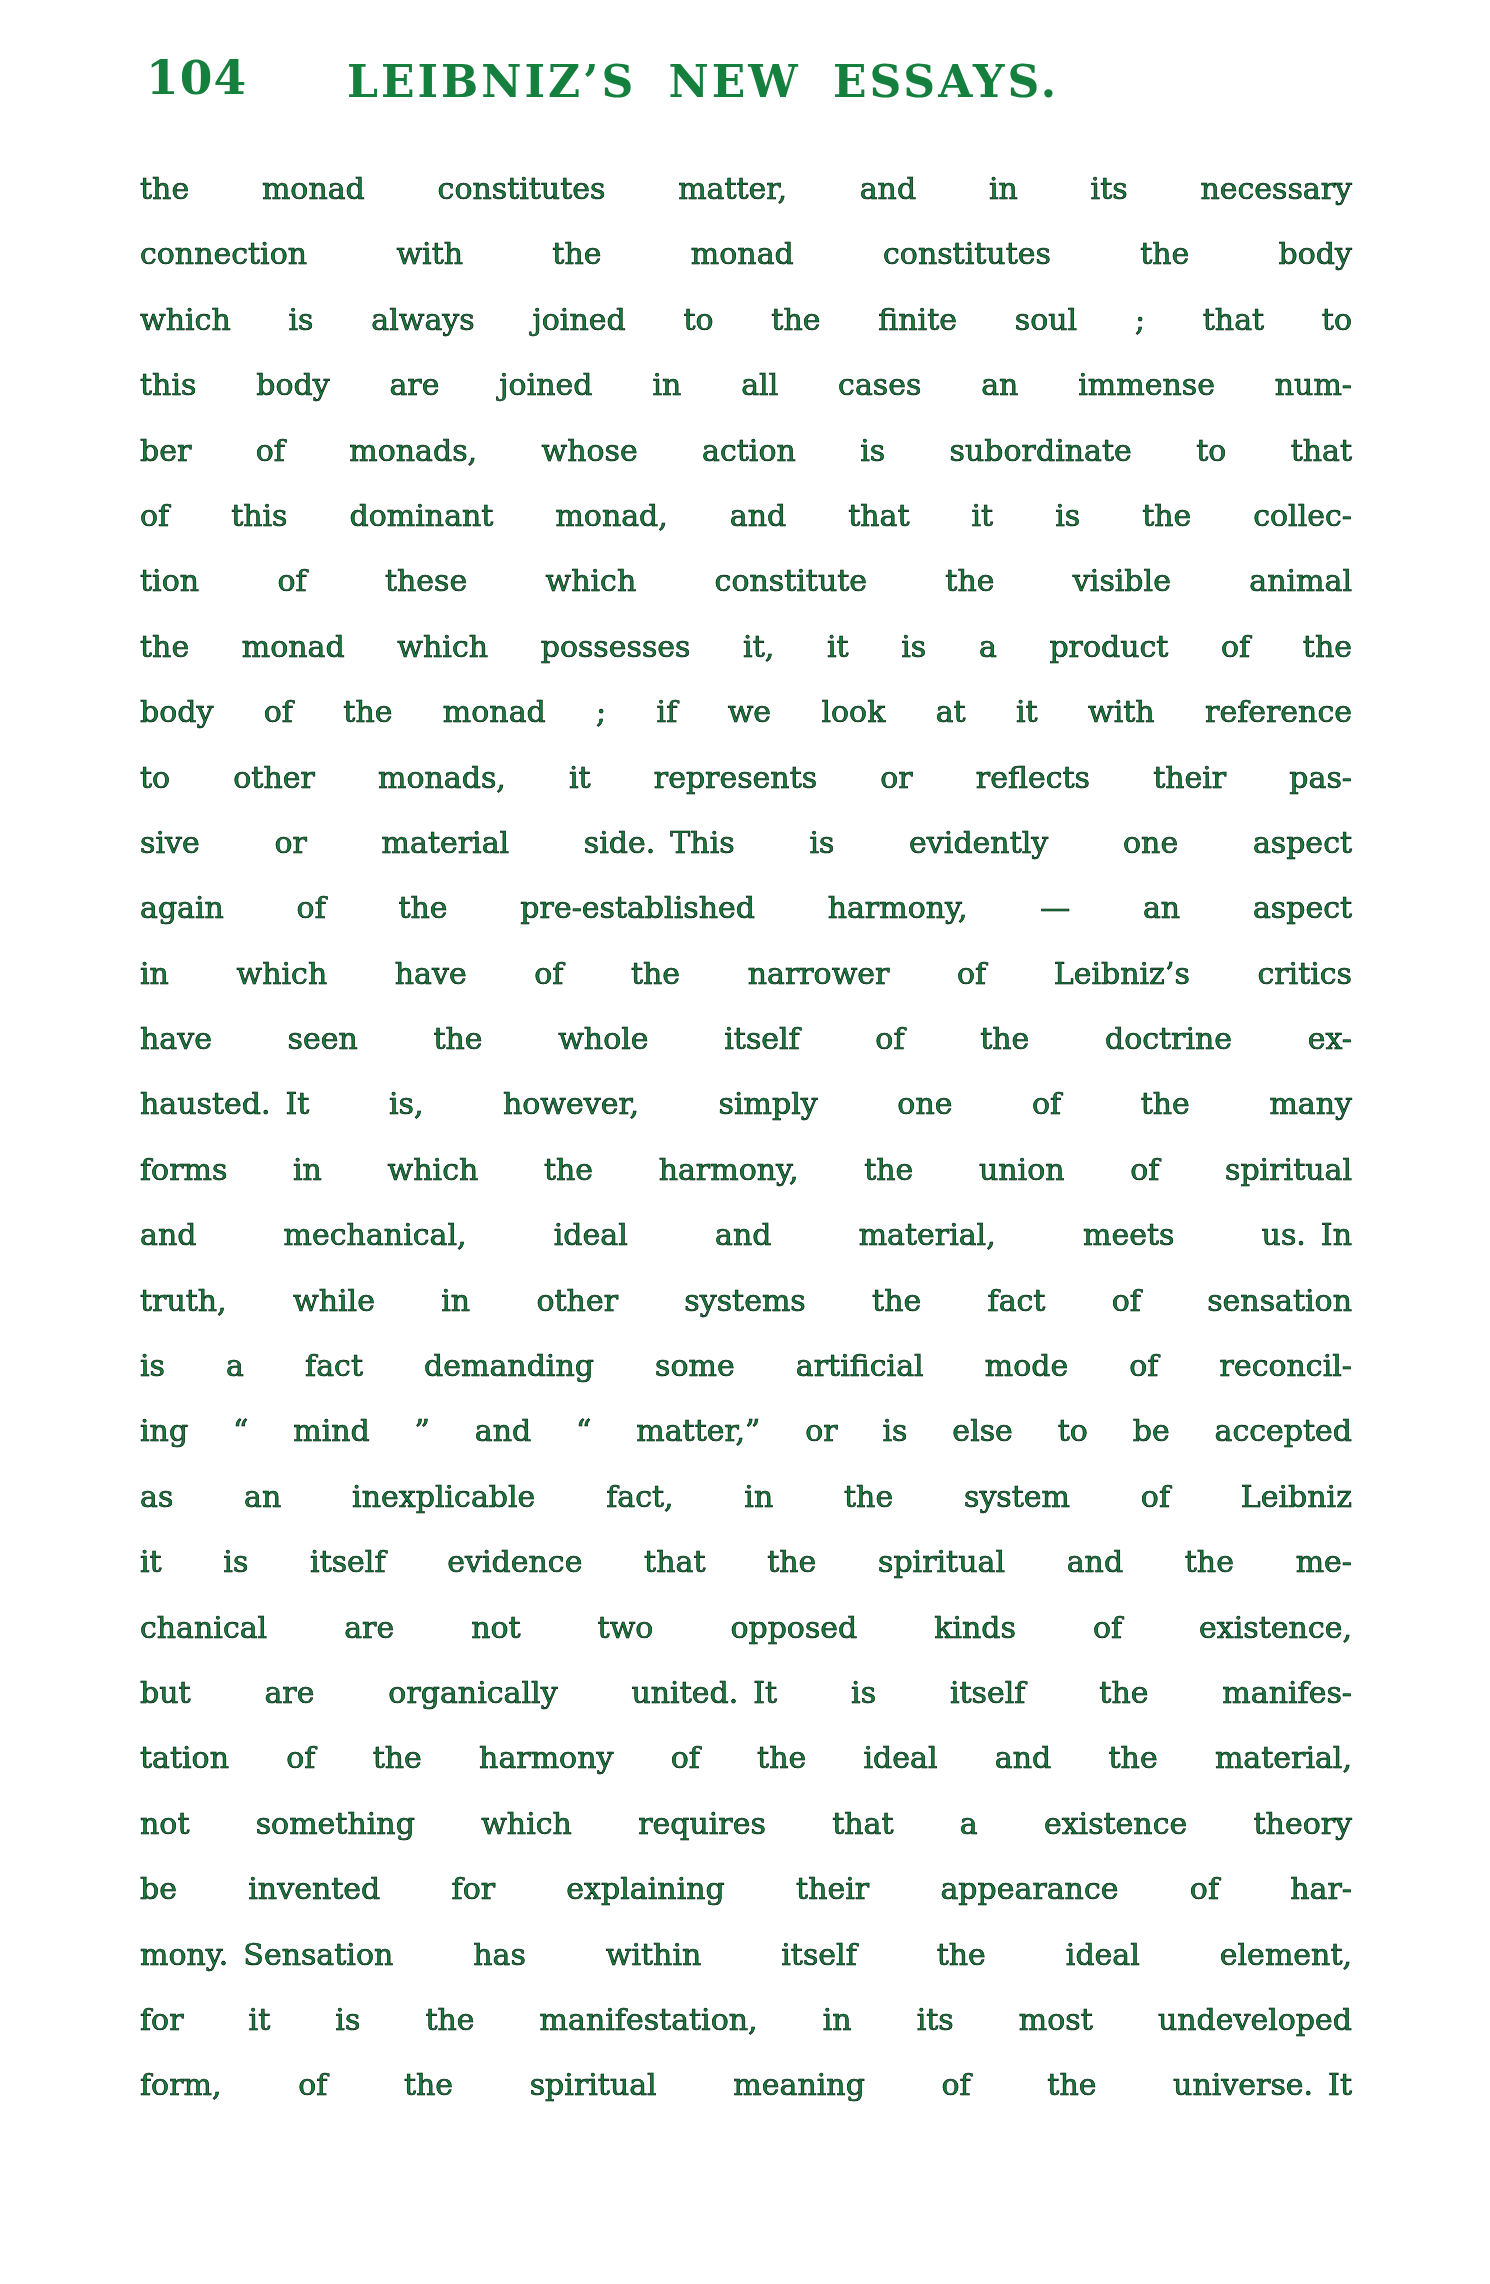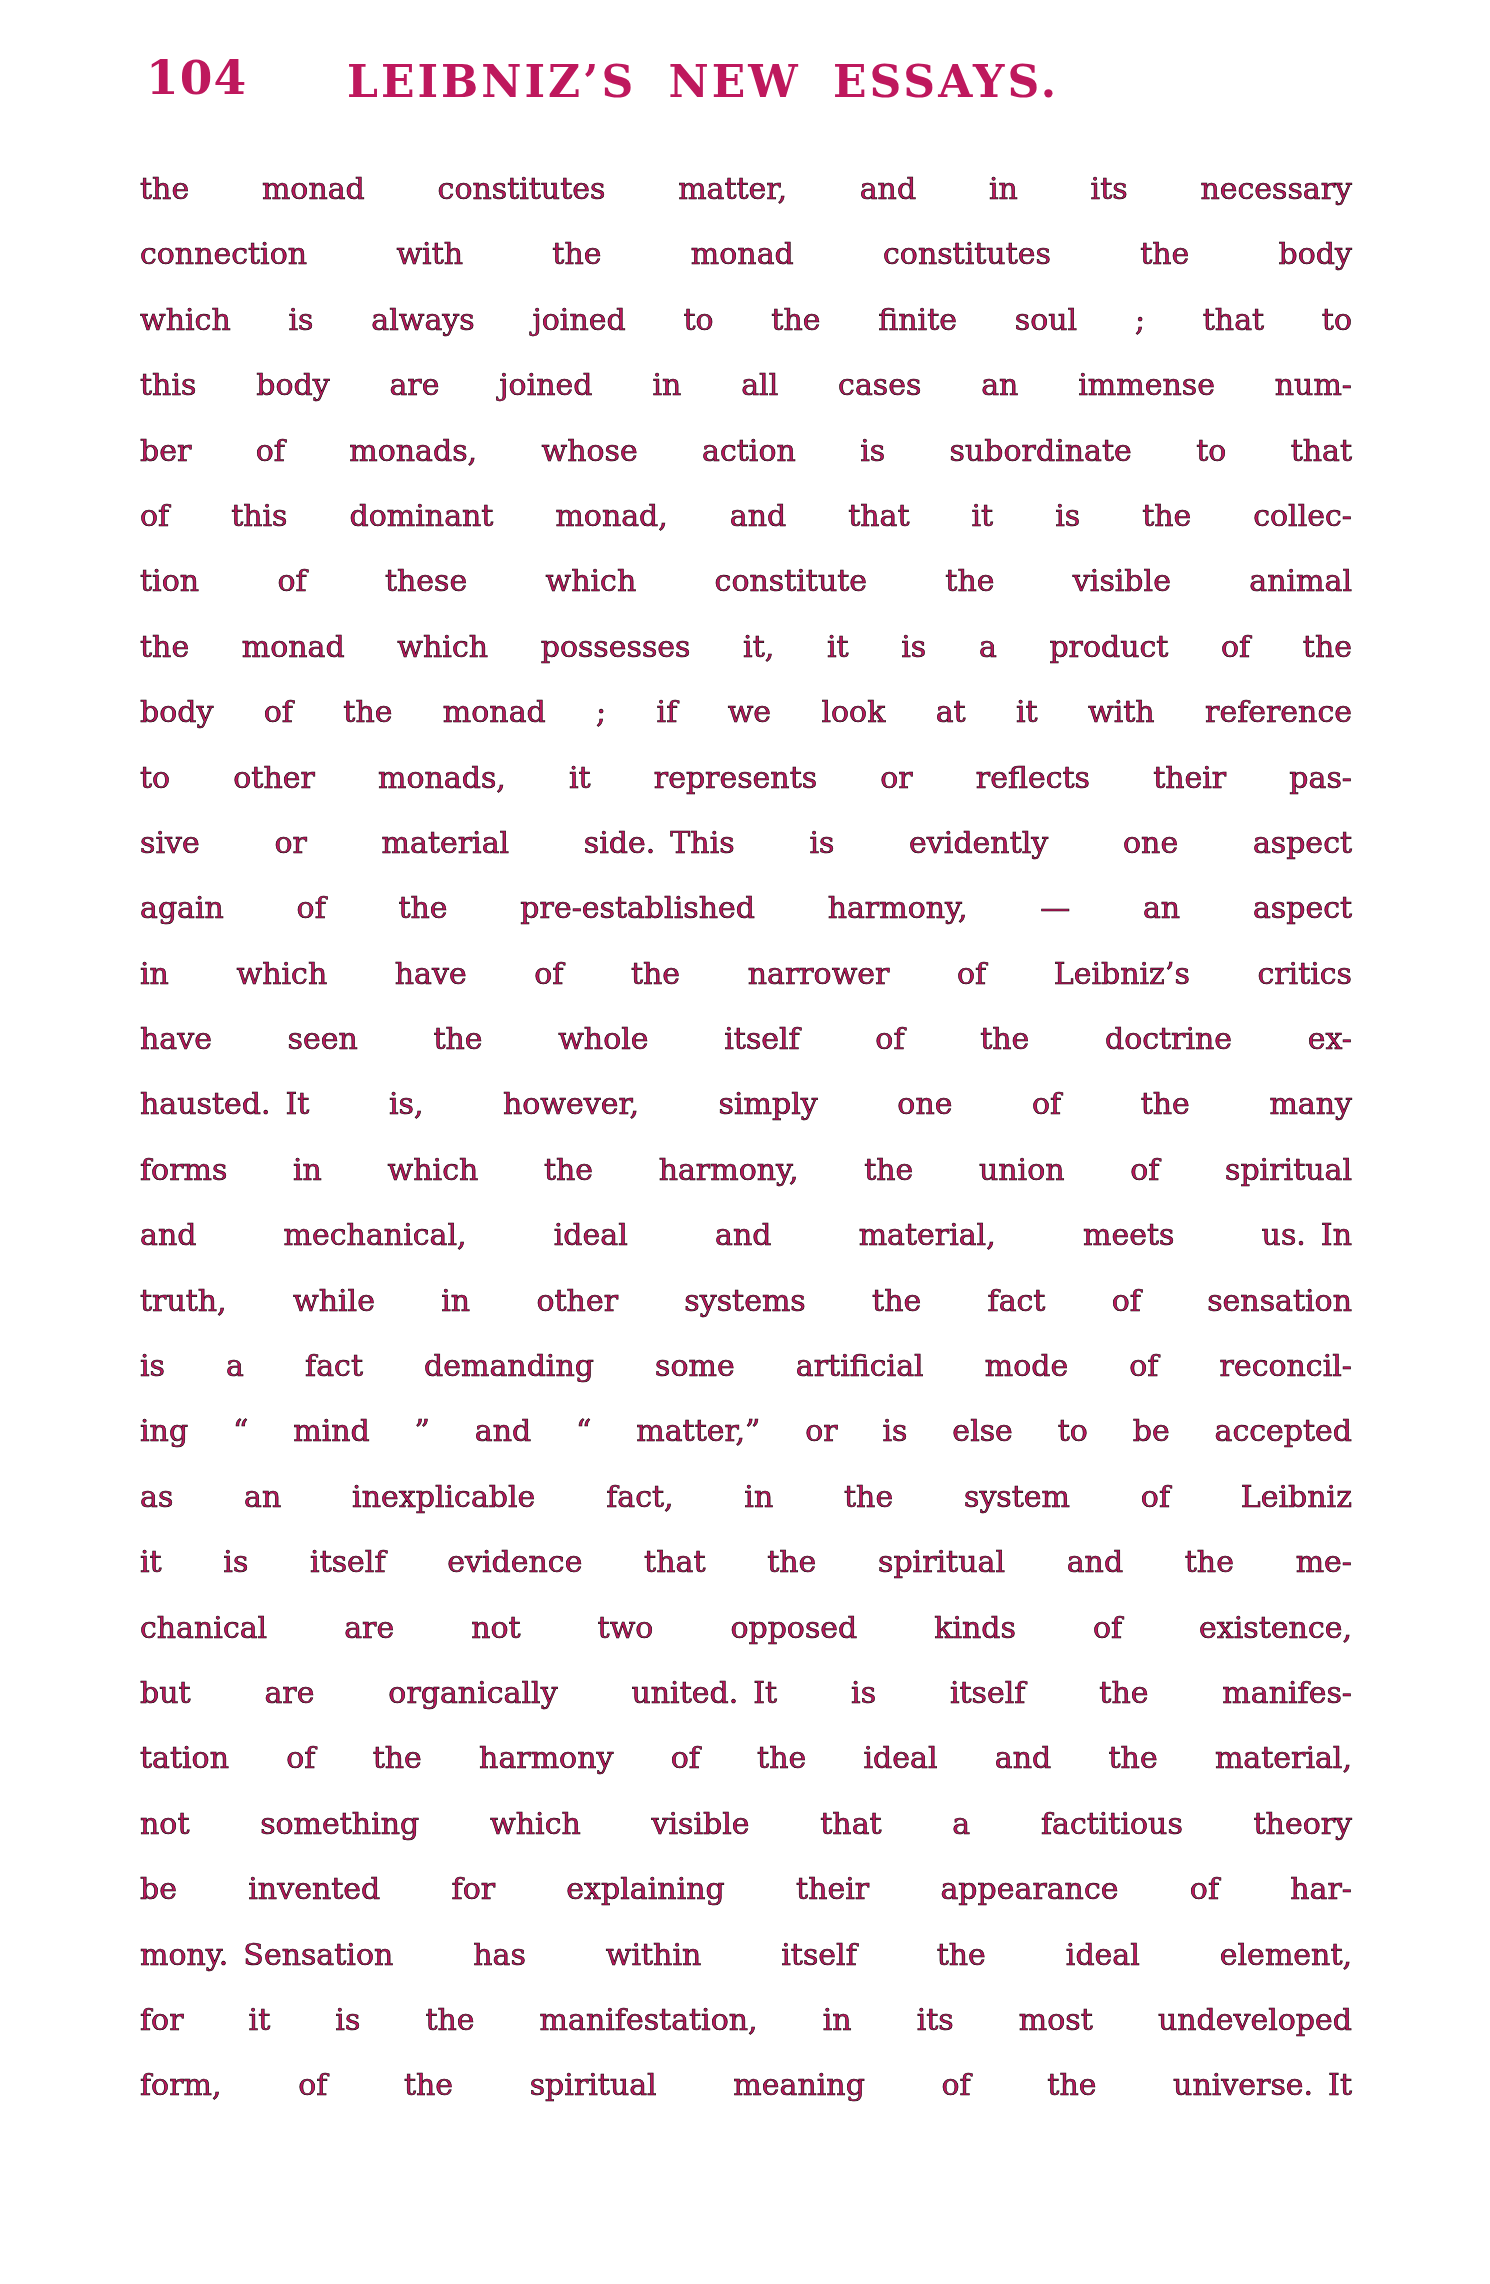--- a/index.html
+++ b/index.html
@@ -5,21 +5,21 @@
   html, body {
     margin: 0;
     padding: 0;
     background: #ffffff;
   }
   .page {
     position: relative;
     width: 1406px;
     height: 2284px;
     background: #ffffff;
-    color: #be185d;
+    color: #15803d;
     font-family: "DejaVu Serif", serif;
     overflow: hidden;
   }
   .running-header {
     position: absolute;
     top: 52px;
     left: 0;
     width: 100%;
     height: 56px;
   }
@@ -86,19 +86,19 @@
       <div class="line">forms in which the harmony, the union of spiritual</div>
       <div class="line">and mechanical, ideal and material, meets us. In</div>
       <div class="line">truth, while in other systems the fact of sensation</div>
       <div class="line">is a fact demanding some artificial mode of reconcil-</div>
       <div class="line">ing “ mind ” and “ matter,” or is else to be accepted</div>
       <div class="line">as an inexplicable fact, in the system of Leibniz</div>
       <div class="line">it is itself evidence that the spiritual and the me-</div>
       <div class="line">chanical are not two opposed kinds of existence,</div>
       <div class="line">but are organically united. It is itself the manifes-</div>
       <div class="line">tation of the harmony of the ideal and the material,</div>
-      <div class="line">not something which visible that a factitious theory</div>
+      <div class="line">not something which requires that a existence theory</div>
       <div class="line">be invented for explaining their appearance of har-</div>
       <div class="line">mony. Sensation has within itself the ideal element,</div>
       <div class="line">for it is the manifestation, in its most undeveloped</div>
       <div class="line">form, of the spiritual meaning of the universe. It</div>
     </div>
 </div>
 
 </body></html>

